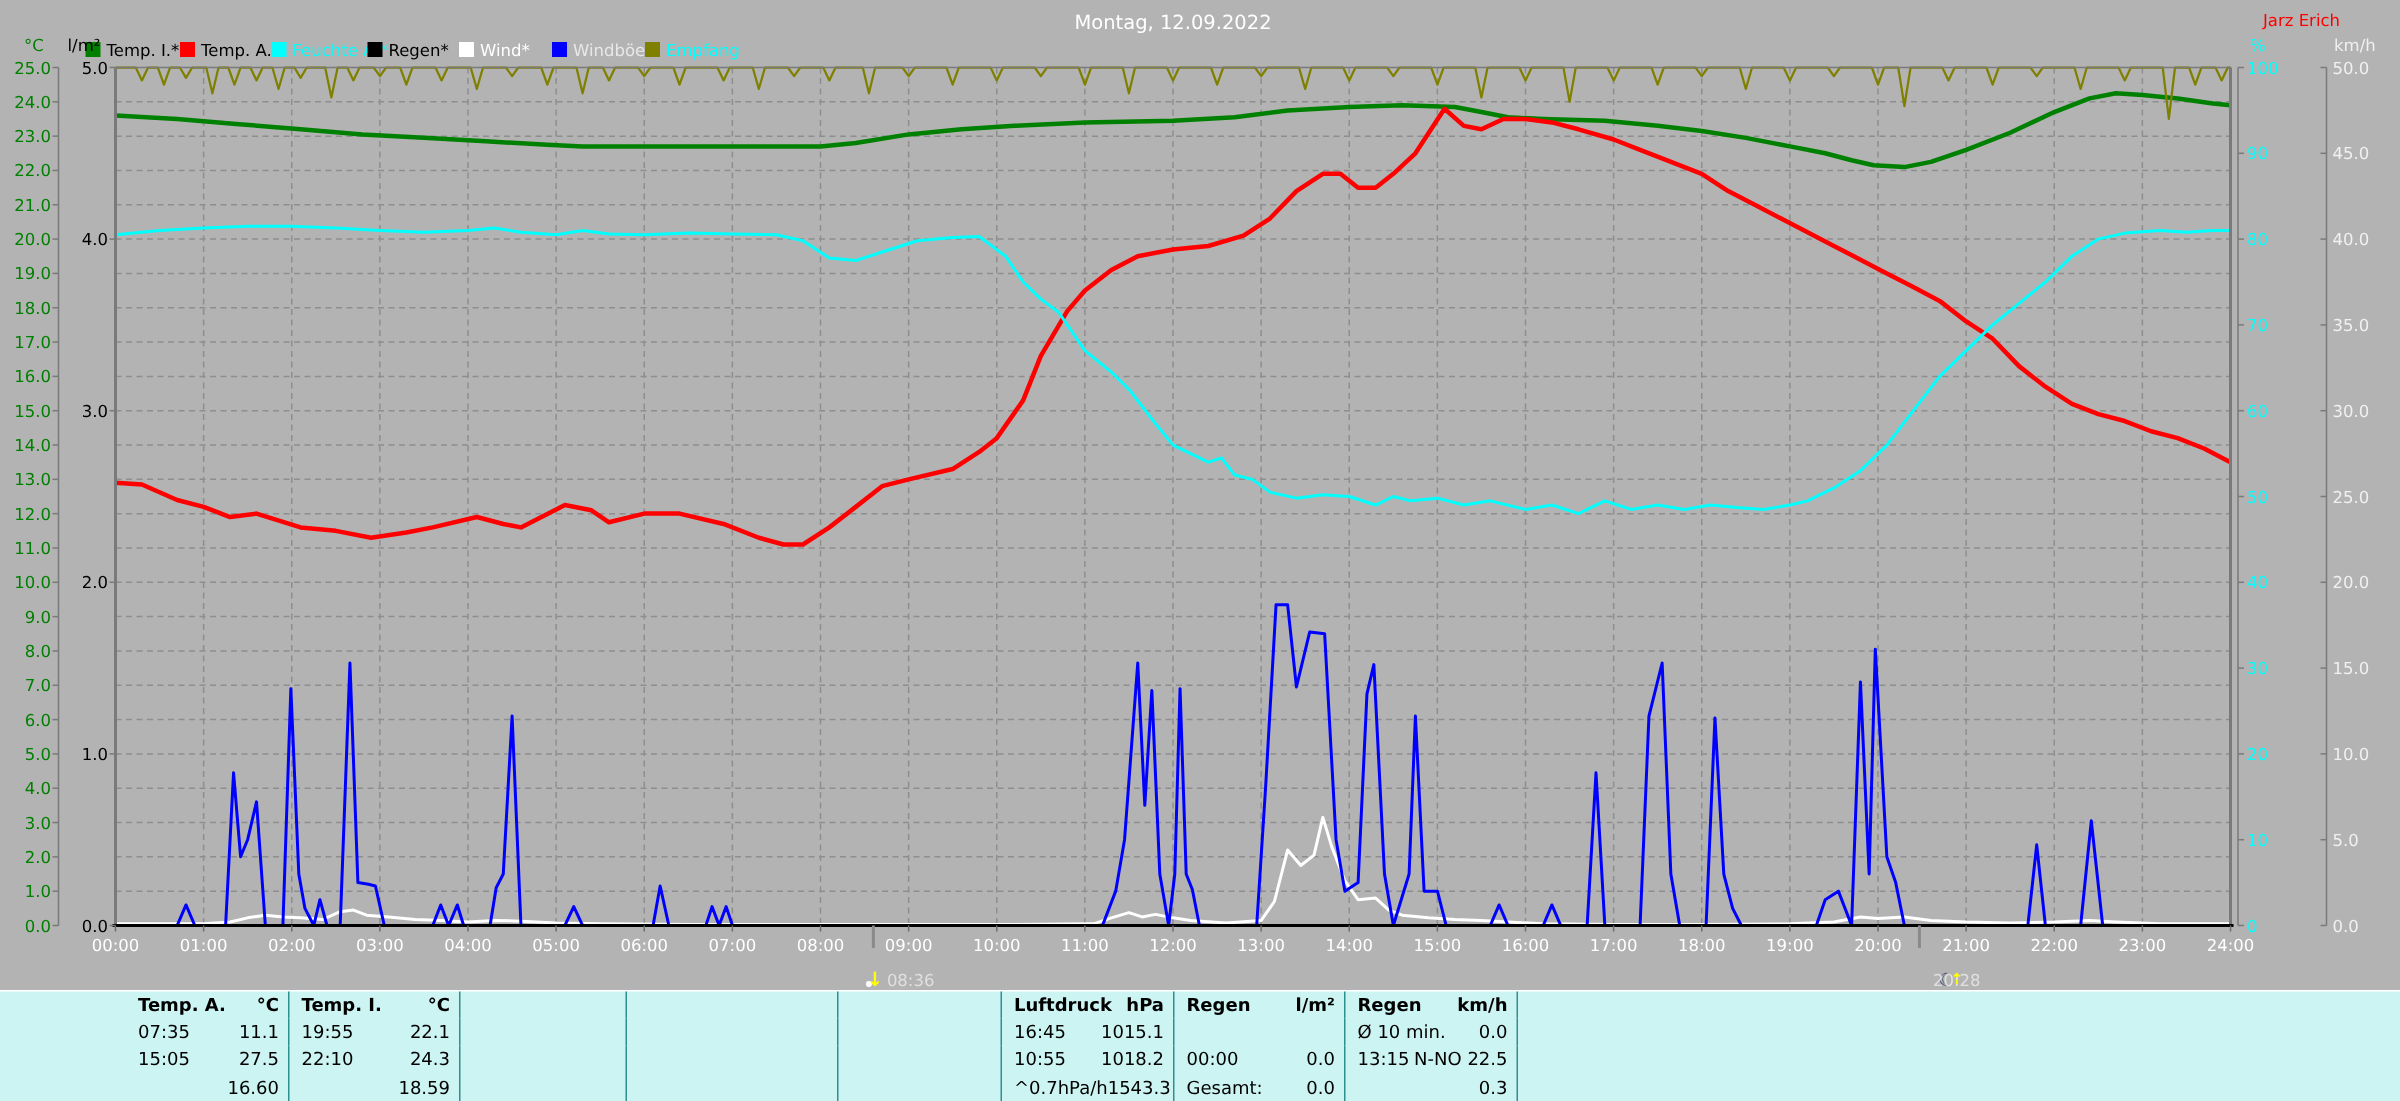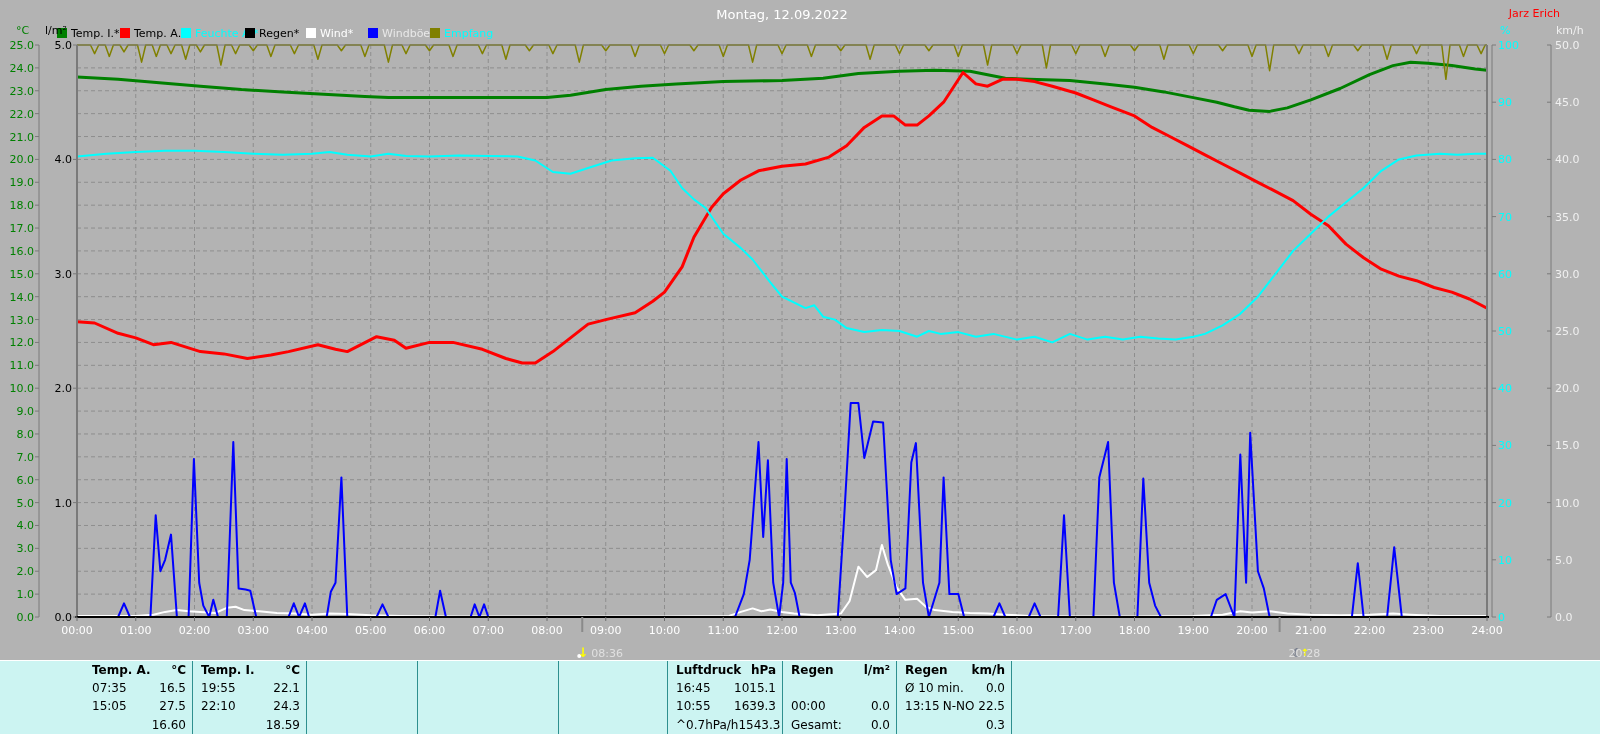--- a/index.html
+++ b/index.html
@@ -327,21 +327,21 @@
       </div>
       <div class="tcell hdr lastcol">
         <span></span>
         <span></span>
       </div>
       <div class="tcell rowlab">
         <span>MinWert</span>
       </div>
       <div class="tcell">
         <span>07:35</span>
-        <span>16.5</span>
+        <span>11.1</span>
       </div>
       <div class="tcell">
         <span>19:55</span>
         <span>22.1</span>
       </div>
       <div class="tcell">
         <span></span>
         <span></span>
       </div>
       <div class="tcell">
@@ -386,21 +386,21 @@
       <div class="tcell">
         <span></span>
         <span></span>
       </div>
       <div class="tcell">
         <span></span>
         <span></span>
       </div>
       <div class="tcell">
         <span>10:55</span>
-        <span>1639.3</span>
+        <span>1018.2</span>
       </div>
       <div class="tcell">
         <span>00:00</span>
         <span>0.0</span>
       </div>
       <div class="tcell">
         <span>13:15</span>
         <span>N-NO 22.5</span>
       </div>
       <div class="tcell lastcol">

